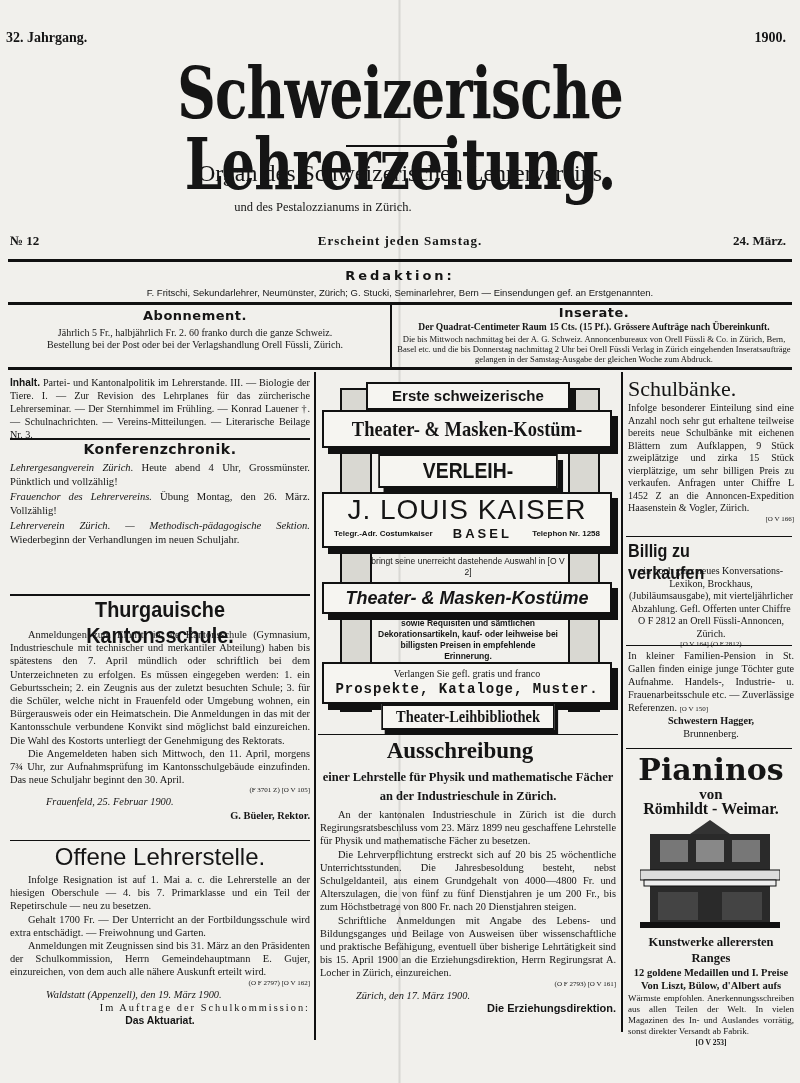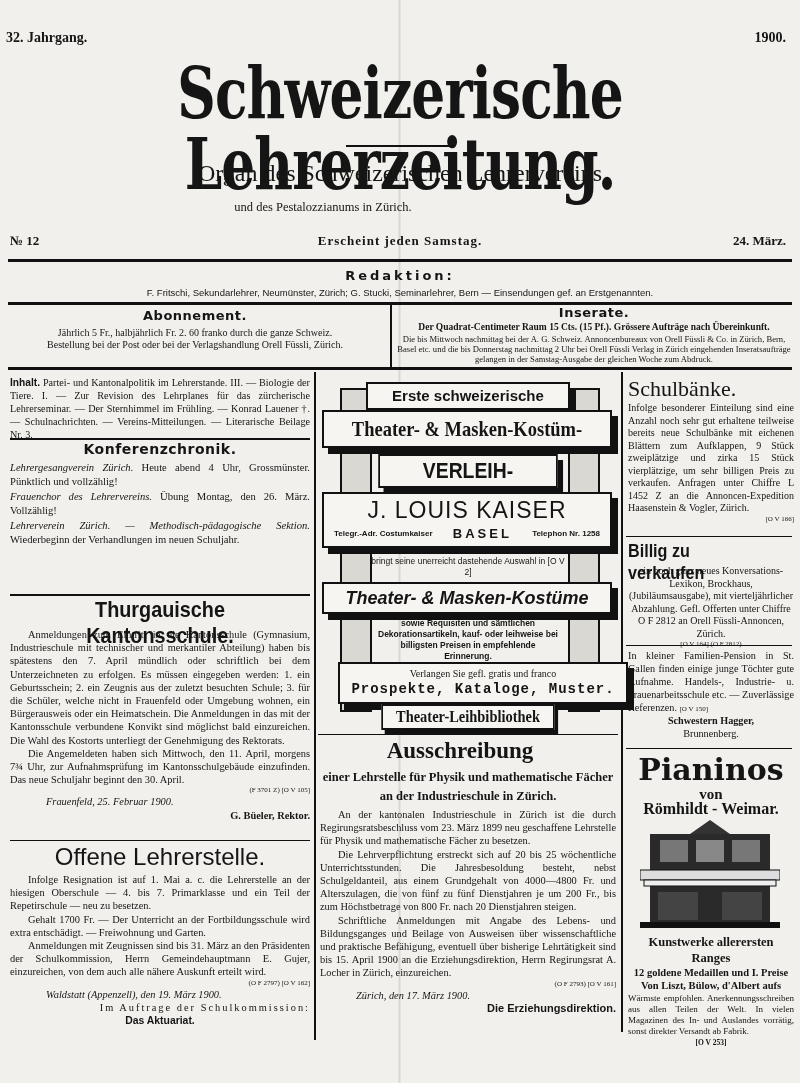--- a/index.html
+++ b/index.html
@@ -54,21 +54,21 @@
   .offene-title { top: 843px; font-size: 24px; font-family: "Liberation Sans", sans-serif; text-align: center; }
   .offene { top: 873px; font-size: 10.4px; line-height: 1.27; }
 
   
   .ad { left: 318px; top: 378px; width: 300px; height: 350px; }
   .pillar { position: absolute; background: #d9d8d2; border: 2px solid #111; }
   .plate { position: absolute; background: #f6f5f1; border: 2px solid #111; box-shadow: 6px 6px 0 #111; text-align: center; }
   .ad .t1 { font-family: "Liberation Sans", sans-serif; font-weight: bold; font-size: 15px; }
   .ad .t2 { font-family: "Liberation Serif", serif; font-weight: bold; font-size: 22px; transform: scaleX(0.84); }
   .ad .t3 { font-family: "Liberation Sans", sans-serif; font-weight: bold; font-size: 22px; transform: scaleX(0.88); }
-  .ad .t4 { font-family: "Liberation Sans", sans-serif; font-size: 23px; letter-spacing: 1px; }
+  .ad .t4 { font-family: "Liberation Sans", sans-serif; font-size: 28px; letter-spacing: 1px; }
   .ad .small { font-family: "Liberation Sans", sans-serif; font-size: 8px; font-weight: bold; }
   .ad .t5 { font-family: "Liberation Sans", sans-serif; font-weight: bold; font-style: italic; font-size: 18px; }
   .ad .t6 { font-family: "Liberation Sans", sans-serif; font-size: 8.5px; line-height: 1.3; }
   .ad .t7 { font-family: "Liberation Mono", monospace; font-size: 14px; font-weight: bold; letter-spacing: 1px; }
   .ad .t8 { font-family: "Liberation Serif", serif; font-weight: bold; font-size: 17px; transform: scaleX(0.85); }
 
   .aus-title { left: 310px; width: 300px; top: 738px; font-size: 23px; text-align: center; font-weight: bold; }
   .aus-sub { left: 318px; width: 300px; top: 768px; font-size: 12.5px; text-align: center; font-weight: bold; line-height: 1.5; }
   .aus { left: 320px; width: 296px; top: 808px; font-size: 10.4px; line-height: 1.27; }
 
@@ -171,21 +171,21 @@
         <span class="small">Telegr.-Adr. Costumkaiser</span>
         <span class="sans b" style="font-size:13px; letter-spacing:3px;">BASEL</span>
         <span class="small">Telephon Nr. 1258</span>
       </div>
     </div>
     <div class="abs t6 c" style="left:52px; top:178px; width:196px;">bringt seine unerreicht dastehende Auswahl in   [O V 2]</div>
     <div class="plate" style="left:4px; top:204px; width:286px; height:28px;">
       <div class="t5" style="line-height:28px;">Theater- &amp; Masken-Kostüme</div>
     </div>
     <div class="abs t6 c b" style="left:58px; top:240px; width:184px;">sowie Requisiten und sämtlichen Dekorationsartikeln, kauf- oder leihweise bei billigsten Preisen in empfehlende Erinnerung.</div>
-    <div class="plate" style="left:20px; top:284px; width:286px; height:38px;">
+    <div class="plate" style="left:4px; top:284px; width:286px; height:38px;">
       <div class="serif" style="font-size:10px; line-height:14px; margin-top:3px;">Verlangen Sie gefl. gratis und franco</div>
       <div class="t7">Prospekte, Kataloge, Muster.</div>
     </div>
     <div class="plate t8" style="left:48px; top:326px; width:200px; height:22px; line-height:22px; box-shadow:4px 4px 0 #111;">Theater-Leihbibliothek</div>
   </div>
   <div class="rule" style="left:318px; top:734px; width:300px; height:1px;"></div>
 
   <div class="abs aus-title serif">Ausschreibung</div>
   <div class="abs aus-sub serif">einer Lehrstelle für Physik und mathematische Fächer an der Industrieschule in Zürich.</div>
   <div class="abs aus serif just">

